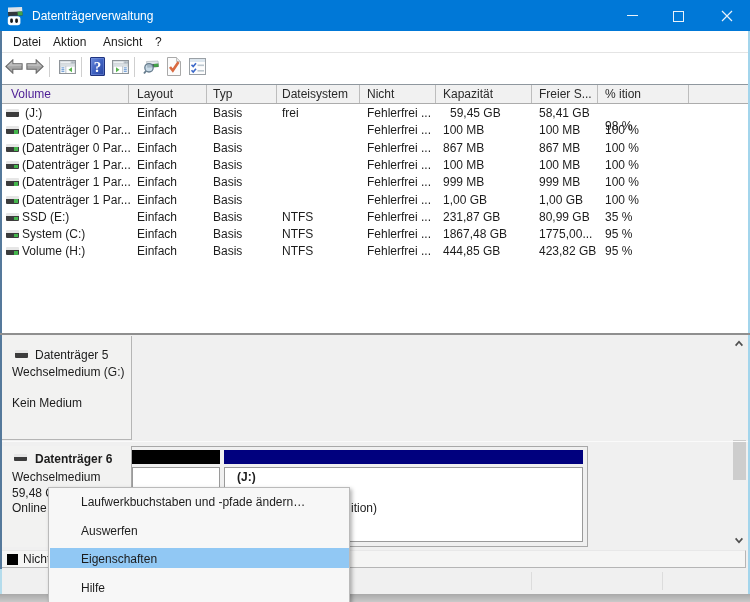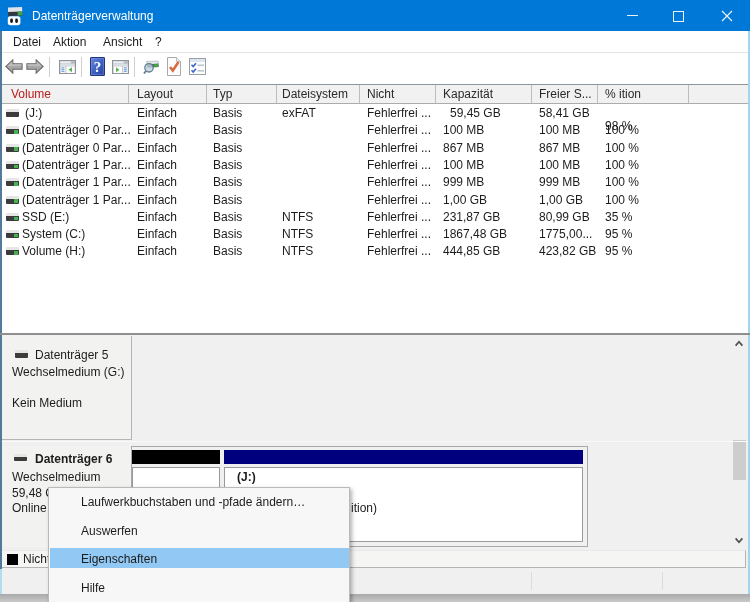--- a/index.html
+++ b/index.html
@@ -117,21 +117,21 @@
 
 <div class="a" style="left:2px;top:85px;width:746px;height:18px;background:#f1f1f1;border-bottom:1px solid #acacac"></div>
 <div class="a" style="left:128px;top:85px;width:1px;height:18px;background:#bdbdbd"></div>
 <div class="a" style="left:206px;top:85px;width:1px;height:18px;background:#bdbdbd"></div>
 <div class="a" style="left:276px;top:85px;width:1px;height:18px;background:#bdbdbd"></div>
 <div class="a" style="left:359px;top:85px;width:1px;height:18px;background:#bdbdbd"></div>
 <div class="a" style="left:435px;top:85px;width:1px;height:18px;background:#bdbdbd"></div>
 <div class="a" style="left:531px;top:85px;width:1px;height:18px;background:#bdbdbd"></div>
 <div class="a" style="left:597px;top:85px;width:1px;height:18px;background:#bdbdbd"></div>
 <div class="a" style="left:688px;top:85px;width:1px;height:18px;background:#bdbdbd"></div>
-<div class="t" style="left:11px;top:86px;color:#b91c1c">Volume</div>
+<div class="t" style="left:11px;top:86px;color:#4c1d95">Volume</div>
 <div class="t" style="left:137px;top:86px;color:#2a2a2a">Layout</div>
 <div class="t" style="left:213px;top:86px;color:#2a2a2a">Typ</div>
 <div class="t" style="left:282px;top:86px;color:#2a2a2a">Dateisystem</div>
 <div class="t" style="left:367px;top:86px;color:#2a2a2a">Nicht</div>
 <div class="t" style="left:443px;top:86px;color:#2a2a2a">Kapazität</div>
 <div class="t" style="left:539px;top:86px;color:#2a2a2a">Freier S...</div>
 <div class="t" style="left:605px;top:86px;color:#2a2a2a">% ition</div>
 
 <div class="a" style="left:2px;top:104px;width:746px;height:228px;background:#fff"></div>
 <div class="a" style="left:0;top:333px;width:750px;height:2px;background:#8f8f8f"></div>
@@ -182,21 +182,21 @@
 <div class="a" style="left:50px;top:548px;width:299px;height:20px;background:#91c8f4"></div>
 <div class="t" style="left:81px;top:494px">Laufwerkbuchstaben und -pfade ändern…</div>
 <div class="t" style="left:81px;top:523px">Auswerfen</div>
 <div class="t" style="left:81px;top:551px">Eigenschaften</div>
 <div class="t" style="left:81px;top:580px">Hilfe</div>
 
 <div class="a" style="left:6px;top:109.0px;width:13px;height:8px;background:linear-gradient(to bottom,#e6e6e6 0 40%,#3c3c3c 40% 100%);border-radius:1px"></div>
 <div class="t" style="left:25px;top:105.0px">(J:)</div>
 <div class="t" style="left:137px;top:105.0px">Einfach</div>
 <div class="t" style="left:213px;top:105.0px">Basis</div>
-<div class="t" style="left:282px;top:105.0px">exFAT</div>
+<div class="t" style="left:282px;top:105.0px">frei</div>
 <div class="t" style="left:367px;top:105.0px">Fehlerfrei ...</div>
 <div class="t" style="left:450px;top:105.0px">59,45 GB</div>
 <div class="t" style="left:539px;top:105.0px">58,41 GB</div>
 <div class="t" style="left:605px;top:118px">98 %</div>
 <div class="a" style="left:6px;top:126.3px;width:13px;height:8px;background:linear-gradient(to bottom,#e6e6e6 0 40%,#3c3c3c 40% 100%);border-radius:1px"></div>
 <div class="a" style="left:14.2px;top:130.1px;width:3.6px;height:3.6px;background:#44b54c"></div>
 <div class="t" style="left:22px;top:122.3px">(Datenträger 0 Par...</div>
 <div class="t" style="left:137px;top:122.3px">Einfach</div>
 <div class="t" style="left:213px;top:122.3px">Basis</div>
 <div class="t" style="left:367px;top:122.3px">Fehlerfrei ...</div>

